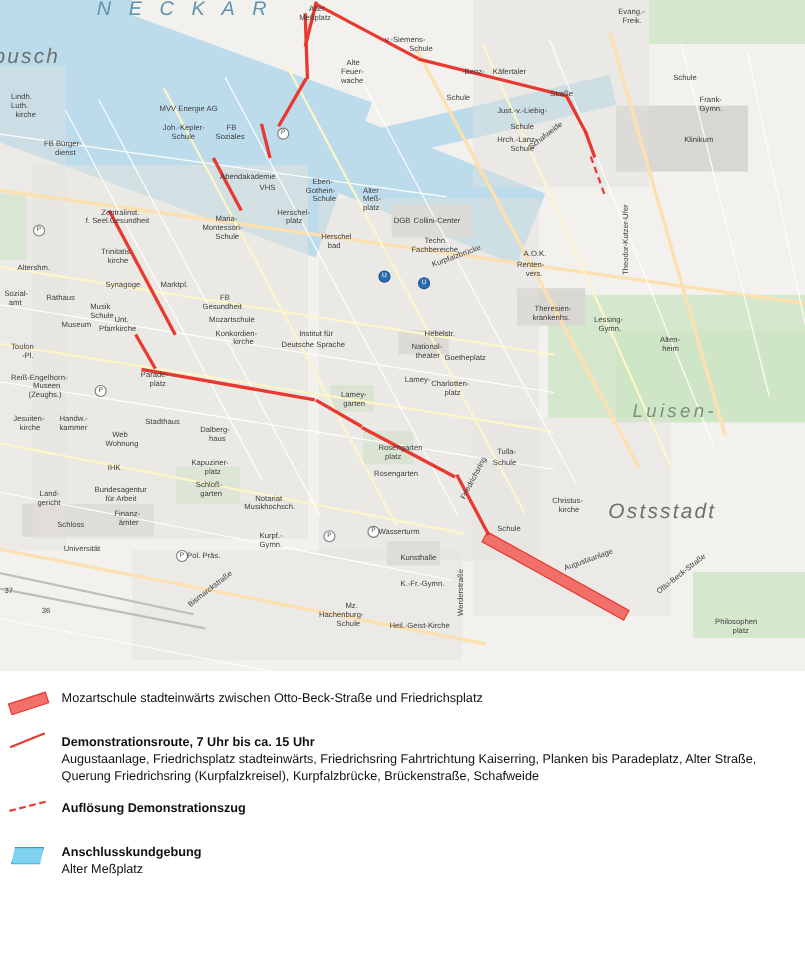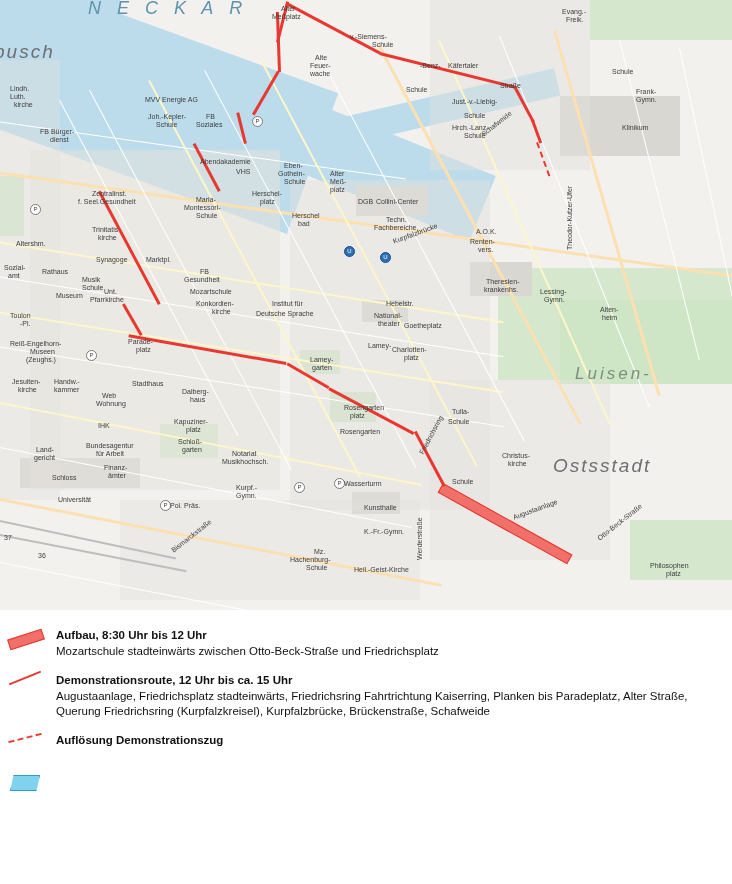--- a/index.html
+++ b/index.html
@@ -309,43 +309,46 @@
 
 </div>
 
 <div class="legend">
 
   <div class="legrow">
     <div class="legsym">
         <div class="sym-thick"></div>
       </div>
     <div class="legtxt">
-      <span class="t">Aufbau, 8:30 Uhr bis 12 Uhr</span>
       <span class="d">Mozartschule stadteinwärts zwischen Otto-Beck-Straße und Friedrichsplatz</span>
     </div>
   </div>
 
   <div class="legrow">
     <div class="legsym">
         <div class="sym-line"></div>
       </div>
     <div class="legtxt" style="width:650px;">
-      <span class="t">Demonstrationsroute, 12 Uhr bis ca. 15 Uhr</span>
+      <span class="t">Demonstrationsroute, 7 Uhr bis ca. 15 Uhr</span>
       <span class="d">Augustaanlage, Friedrichsplatz stadteinwärts, Friedrichsring Fahrtrichtung Kaiserring, Planken bis Paradeplatz, Alter Straße, Querung Friedrichsring (Kurpfalzkreisel), Kurpfalzbrücke, Brückenstraße, Schafweide</span>
     </div>
   </div>
 
   <div class="legrow">
     <div class="legsym">
         <div class="sym-dash"></div>
       </div>
     <div class="legtxt">
       <span class="t">Auflösung Demonstrationszug</span>
     </div>
   </div>
 
   <div class="legrow">
     <div class="legsym">
         <div class="sym-blue"></div>
       </div>
+    <div class="legtxt">
+      <span class="t">Anschlusskundgebung</span>
+      <span class="d">Alter Meßplatz</span>
+    </div>
   </div>
 
 </div>
 
 </body></html>

